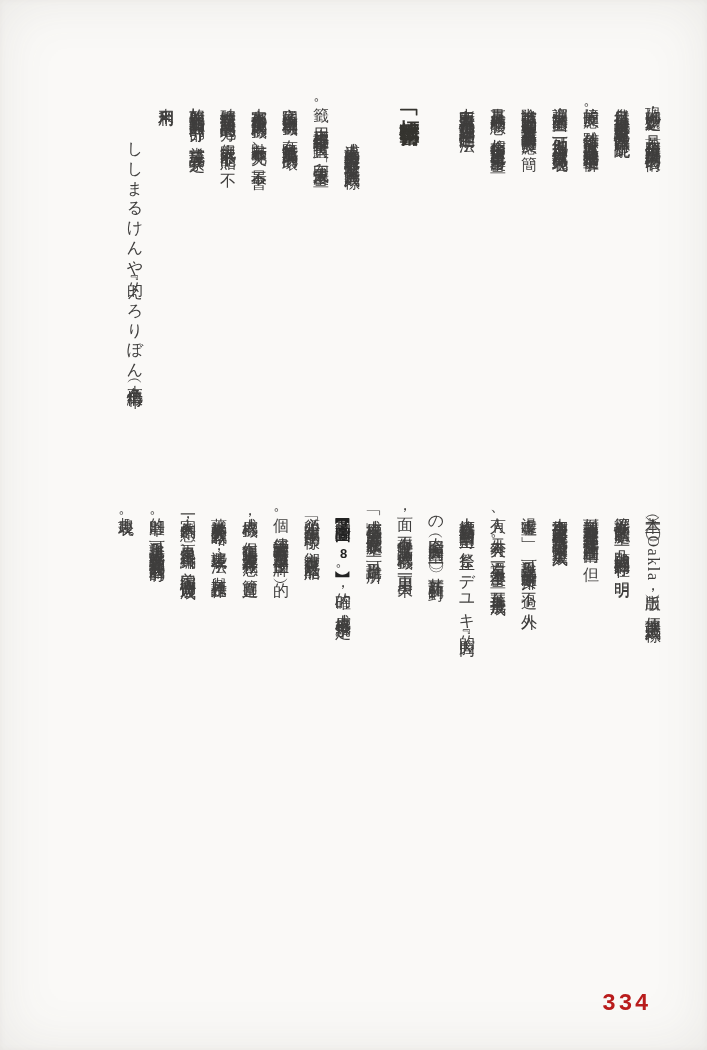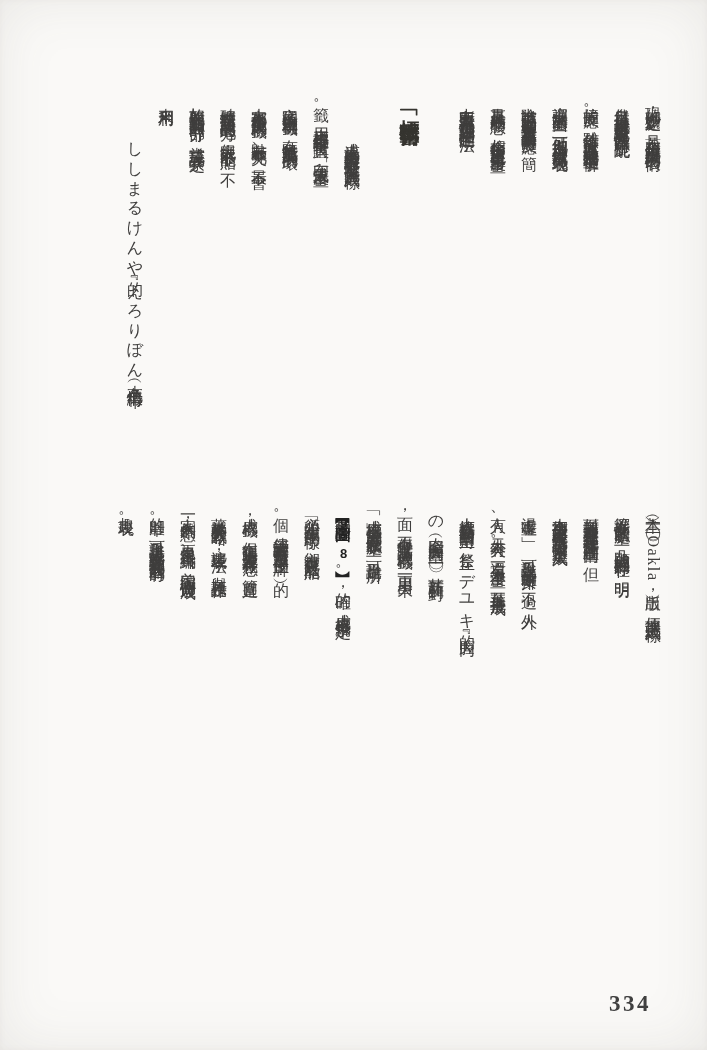--- a/index.html
+++ b/index.html
@@ -53,25 +53,25 @@
   }
   .figref .up{
     text-orientation:upright;
     font-size:13px;
     letter-spacing:0;
   }
   .page-number{
     position:absolute;
     top:991px;
     right:56px;
-    font-family:Liberation Serif, serif;
+    font-family:Liberation Mono, monospace;
     font-size:23px;
     font-weight:700;
     letter-spacing:2.5px;
-    color:#404040;
+    color:#b91c1c;
   }
 </style>
 </head>
 <body>
 
 <div class="page">
 
   <div class="tier tier-top">
     <div class="cols"><div class="vcol">現的精妙之處，是藉由在分鏡中畫出人物的表情，</div><div class="vcol">自然且直接地表現出該角色看見男性性器時小鹿亂</div><div class="vcol">撞的反應。雖然作者大可以普通地描寫陰莖從褲子</div><div class="vcol">裡彈出來的畫面，可他卻用一格分鏡就漂亮地表現</div><div class="vcol">出陰莖彈出的動作和主角看見該畫面時的反應，簡</div><div class="vcol">直是天才般的發想。相信今後還會出現更多將漫畫</div><div class="vcol">中所有要素都跟色情表現綑綁在一起的手法。</div></div>
     <div class="vcol heading">「標籤藝術」</div>

